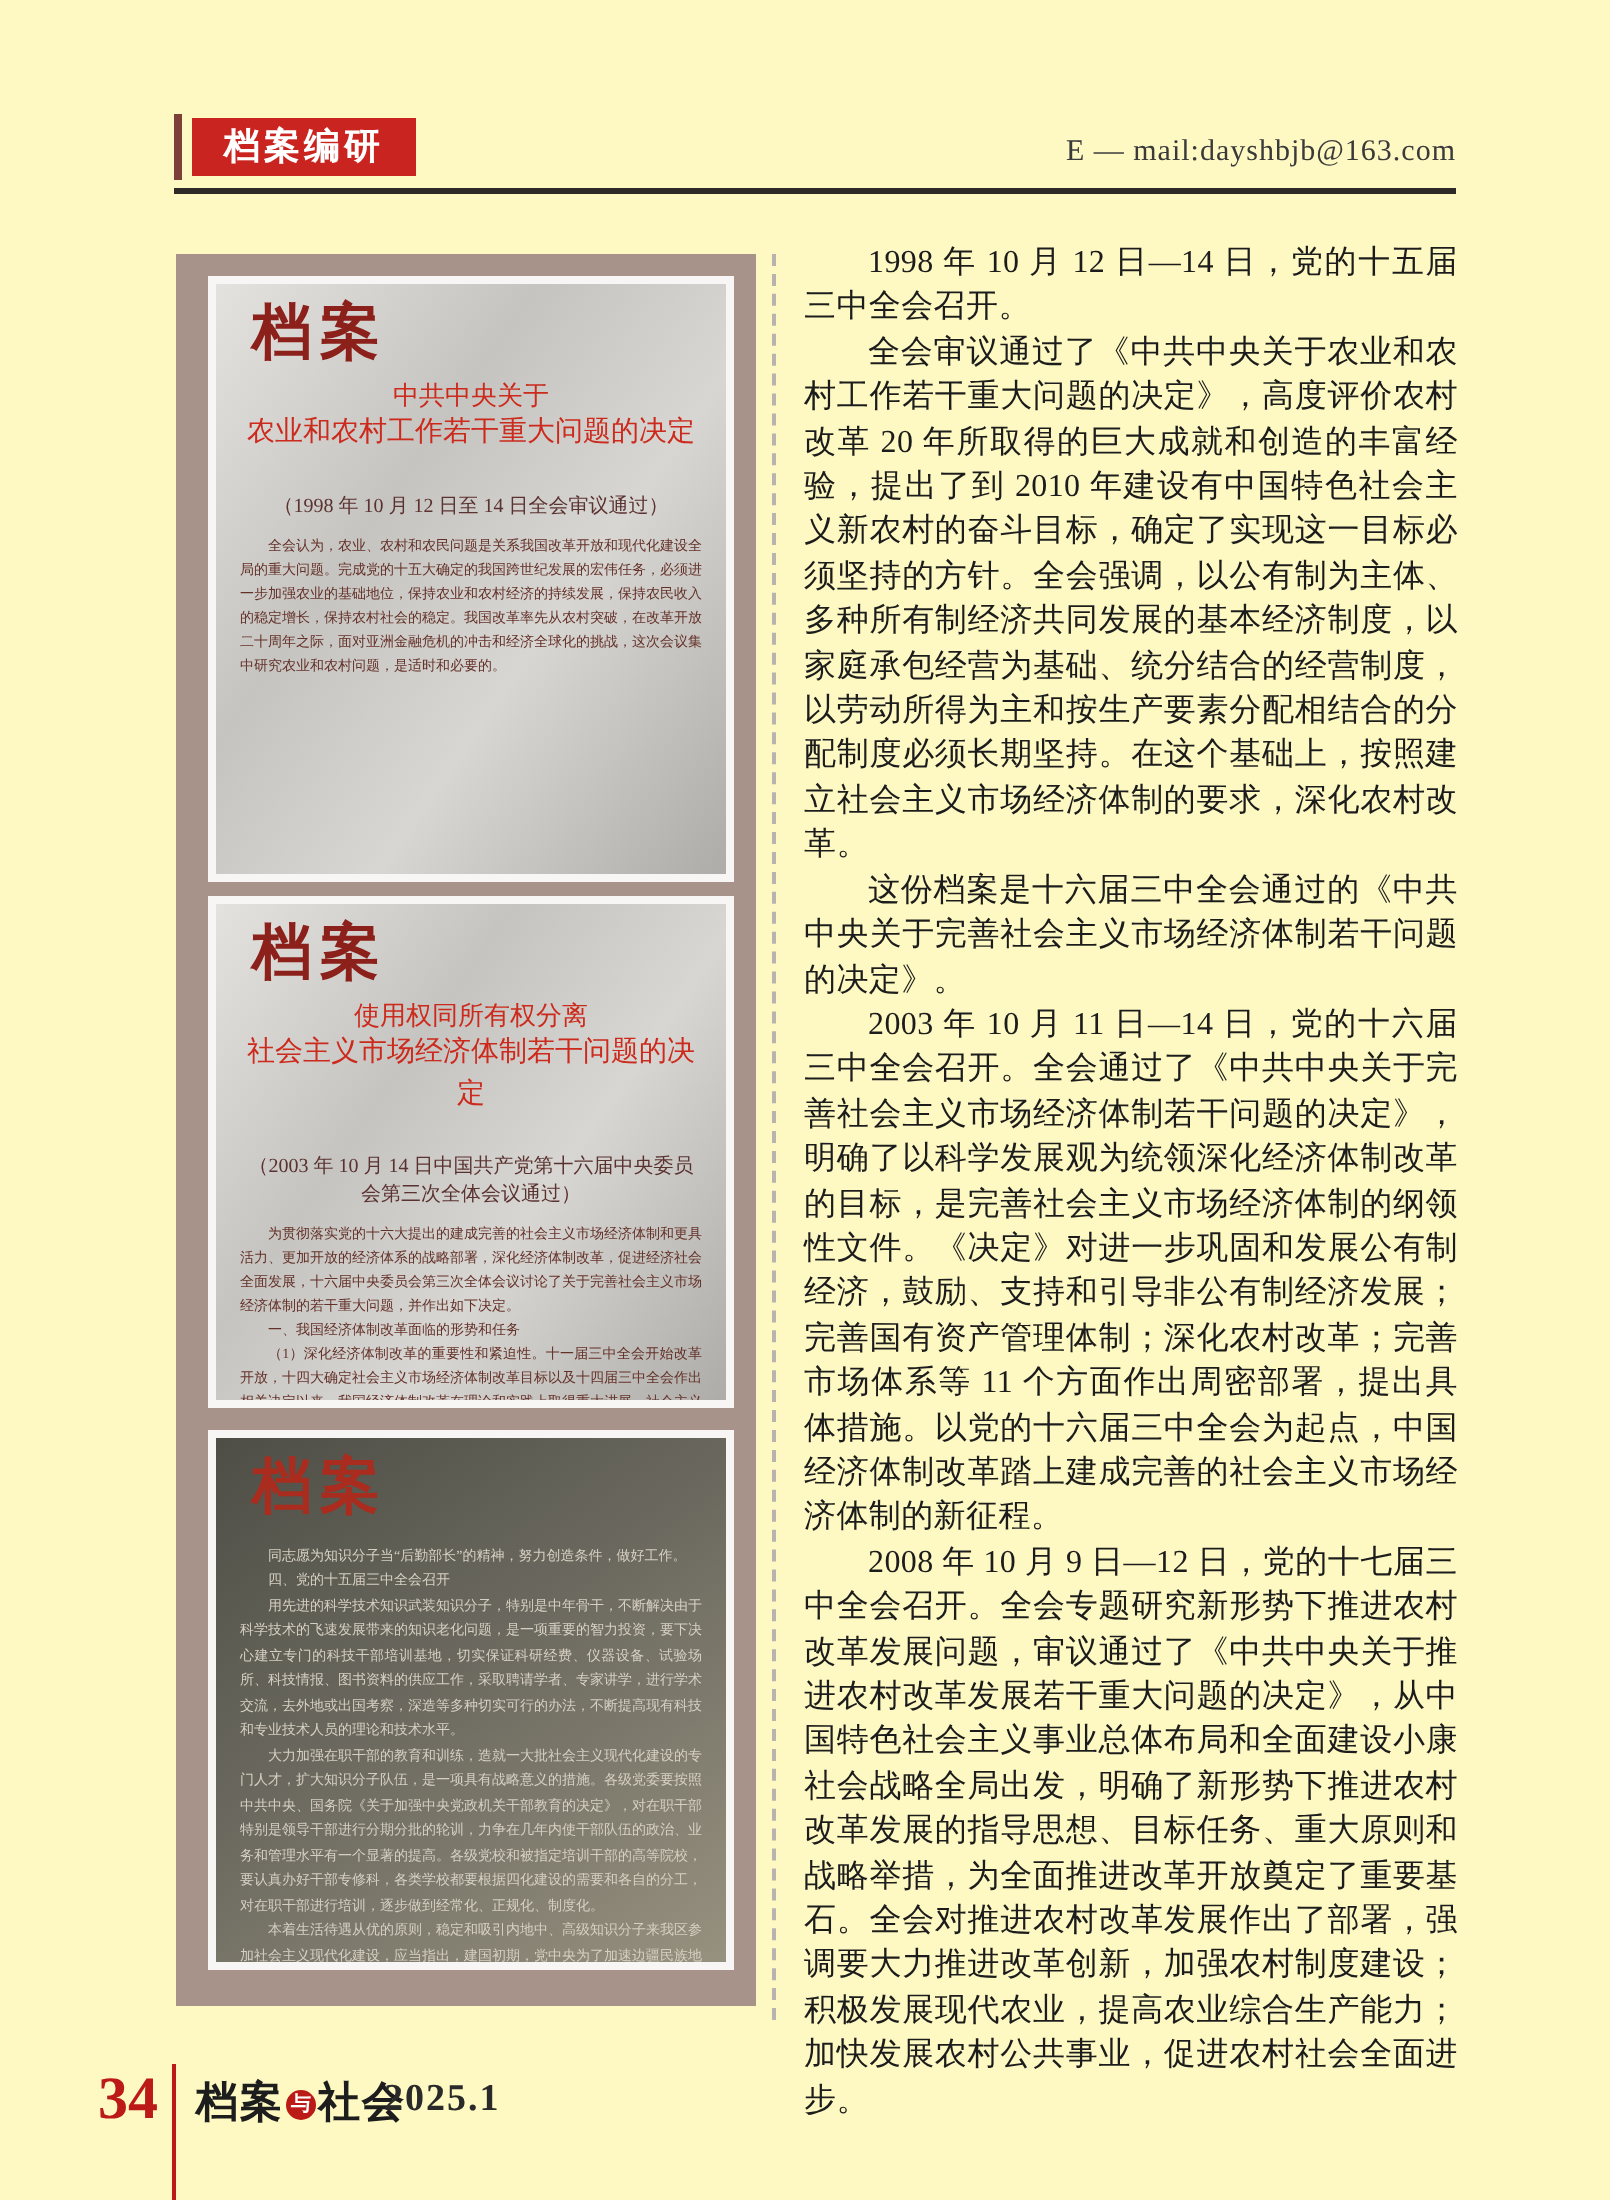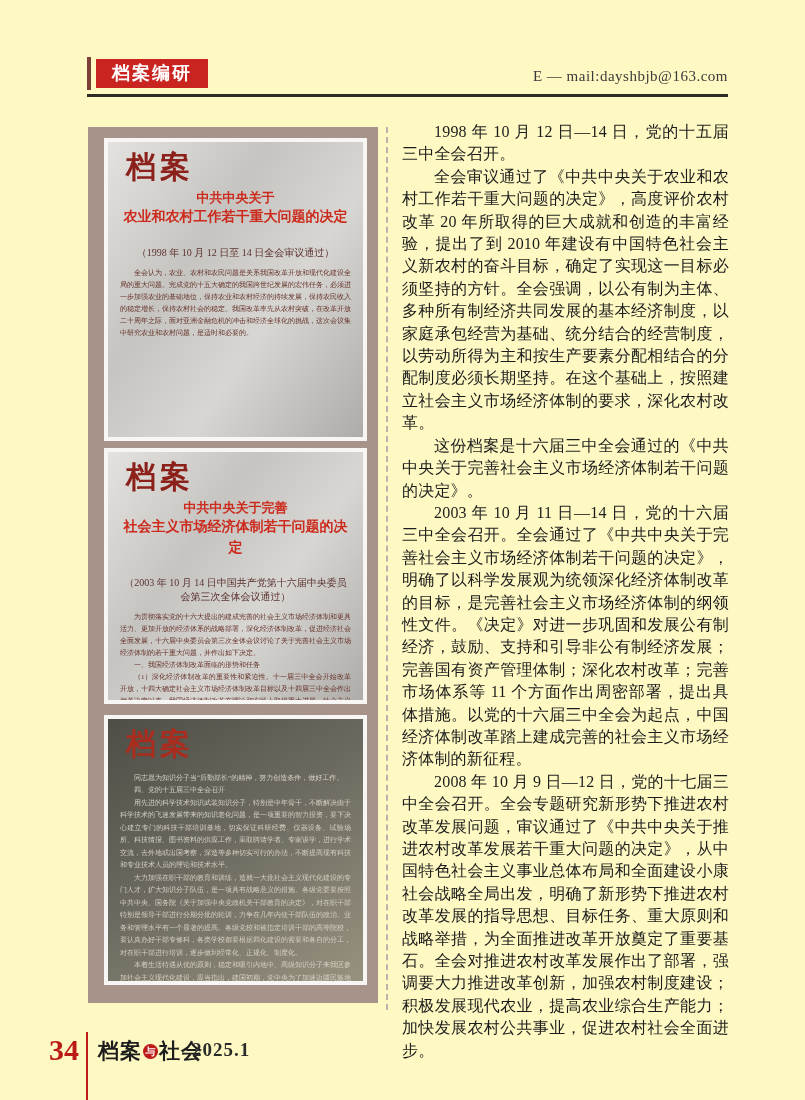--- a/index.html
+++ b/index.html
@@ -20,21 +20,21 @@
   .card{position:absolute;left:16px;background:#f7f6f4;padding:4px;box-sizing:border-box;margin:0;}
   .card1{top:11px;width:263px;height:303px;}
   .card2{top:321px;width:263px;height:256px;}
   .card3{top:588px;width:263px;height:270px;}
   .paper{width:100%;height:100%;overflow:hidden;box-sizing:border-box;padding:6px 12px;}
   .paper-light{background:linear-gradient(125deg,#e3e2df 0%,#c6c4c0 35%,#d8d6d2 62%,#aeaca8 100%);}
   .paper-dark{background:linear-gradient(145deg,#4e4e46 0%,#6b695f 45%,#97917f 100%);}
   .doc-label{font-size:30px;font-weight:bold;color:#8c201a;letter-spacing:4px;line-height:1.15;
              margin:2px 0 4px 6px;}
   .paper-dark .doc-label{color:#a92c1e;margin-bottom:10px;}
-  .doc-title{color:#cc2a1c;font-weight:bold;text-align:center;line-height:1.45;}
+  .doc-title{color:#cc2a1c;font-weight:normal;text-align:center;line-height:1.45;}
   .doc-title .t1{font-size:13px;display:block;}
   .doc-title .t2{font-size:14px;display:block;}
   .doc-subtitle{font-size:10px;color:#5a3230;text-align:center;margin-top:18px;}
   .doc-body{margin-top:7px;}
   .doc-body p{font-size:7px;line-height:12px;color:#643129;margin:0;text-indent:2em;
               text-align:justify;}
   .paper-dark .doc-body p{color:#d6d0c2;line-height:12.5px;}
 
   
   .col-divider{position:absolute;left:386px;top:127px;height:883px;width:0;
@@ -79,21 +79,21 @@
         <div class="doc-body">
           <p>全会认为，农业、农村和农民问题是关系我国改革开放和现代化建设全局的重大问题。完成党的十五大确定的我国跨世纪发展的宏伟任务，必须进一步加强农业的基础地位，保持农业和农村经济的持续发展，保持农民收入的稳定增长，保持农村社会的稳定。我国改革率先从农村突破，在改革开放二十周年之际，面对亚洲金融危机的冲击和经济全球化的挑战，这次会议集中研究农业和农村问题，是适时和必要的。</p>
         </div>
       </div>
     </figure>
 
     <figure class="card card2">
       <div class="paper paper-light">
         <div class="doc-label">档案</div>
         <div class="doc-title">
-          <span class="t1">中共中央关于完善</span>
+          <span class="t1">使用权同所有权分离</span>
           <span class="t2">社会主义市场经济体制若干问题的决定</span>
         </div>
         <div class="doc-subtitle">（2003 年 10 月 14 日中国共产党第十六届中央委员会第三次全体会议通过）</div>
         <div class="doc-body">
           <p>为贯彻落实党的十六大提出的建成完善的社会主义市场经济体制和更具活力、更加开放的经济体系的战略部署，深化经济体制改革，促进经济社会全面发展，十六届中央委员会第三次全体会议讨论了关于完善社会主义市场经济体制的若干重大问题，并作出如下决定。</p>
           <p>一、我国经济体制改革面临的形势和任务</p>
           <p>（1）深化经济体制改革的重要性和紧迫性。十一届三中全会开始改革开放，十四大确定社会主义市场经济体制改革目标以及十四届三中全会作出相关决定以来，我国经济体制改革在理论和实践上取得重大进展。社会主义市场经济体制初步建立，公有制为主体、多种所有制经济共同发展的基本经济制度已经确立，全方位、宽领域、多层次的对外开放格局基本形成。改革的不断深化，极大地促进了社会生产力、综合国力和人民生活水平的提高，使我国经受住了国际经济金融动荡和国内严重自然灾害、重大疫情等严峻考验。同时也存在经济结构不合理，</p>
         </div>
       </div>
     </figure>

